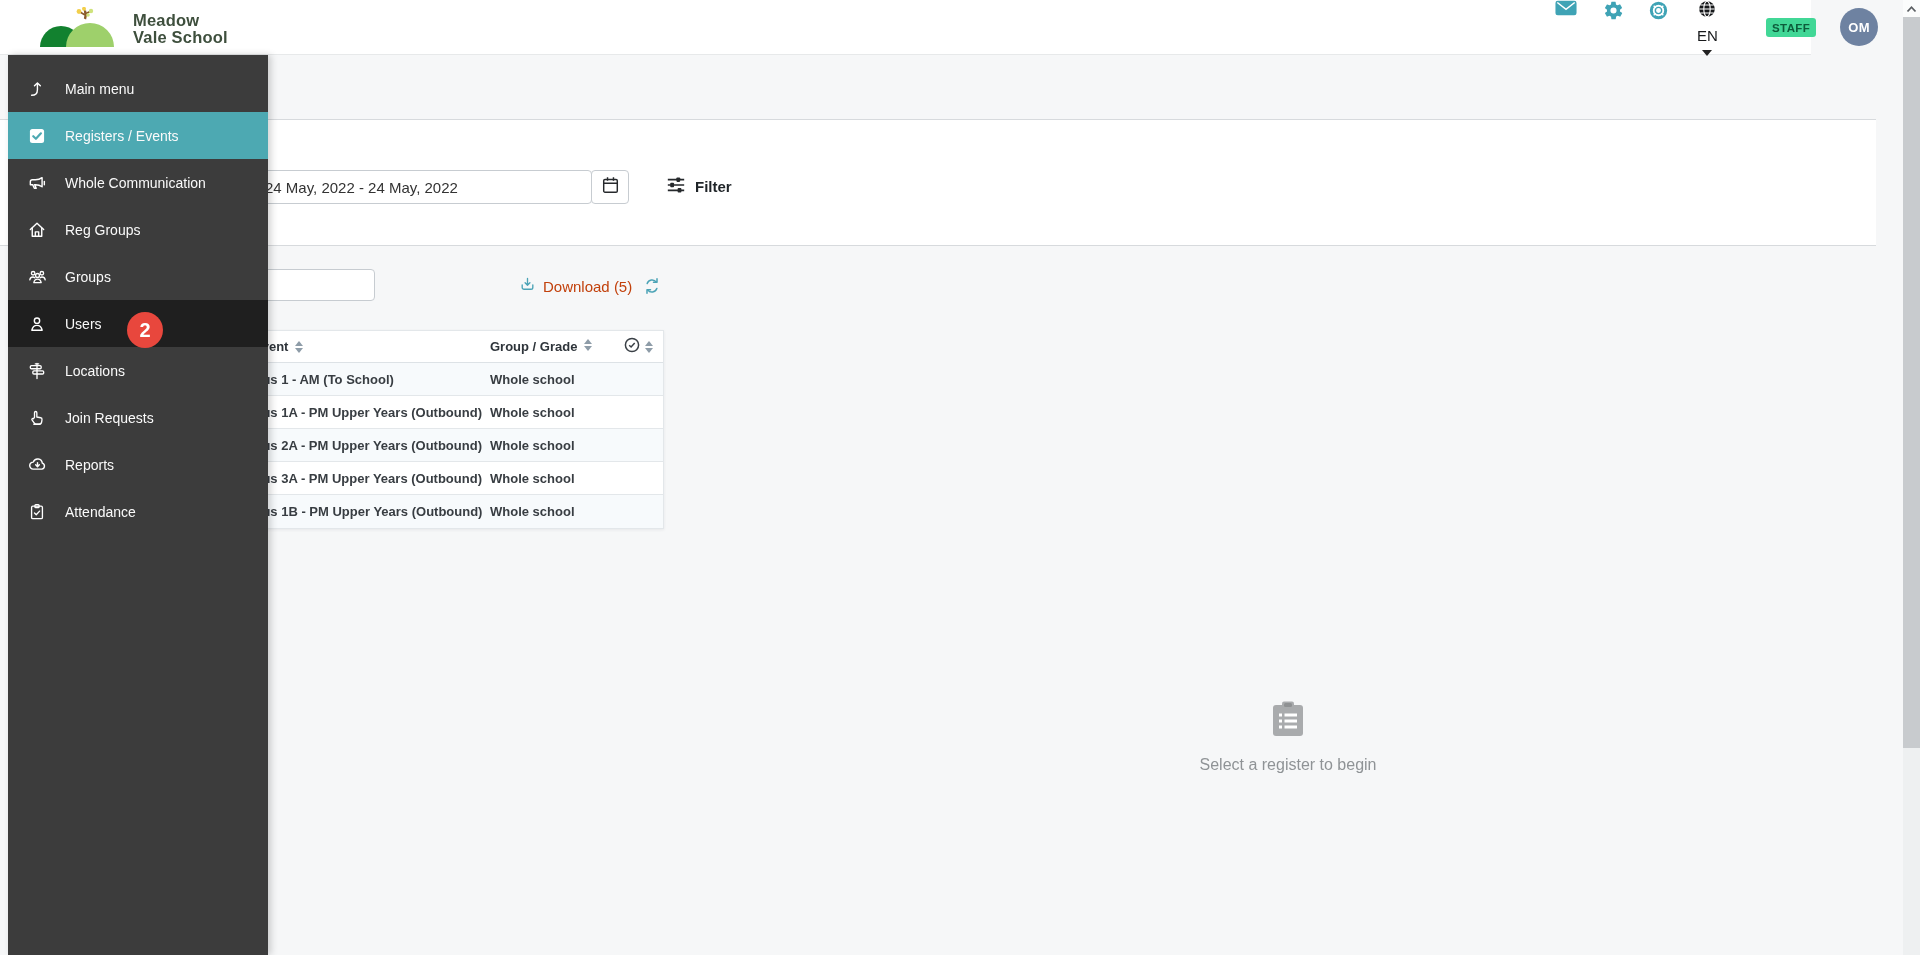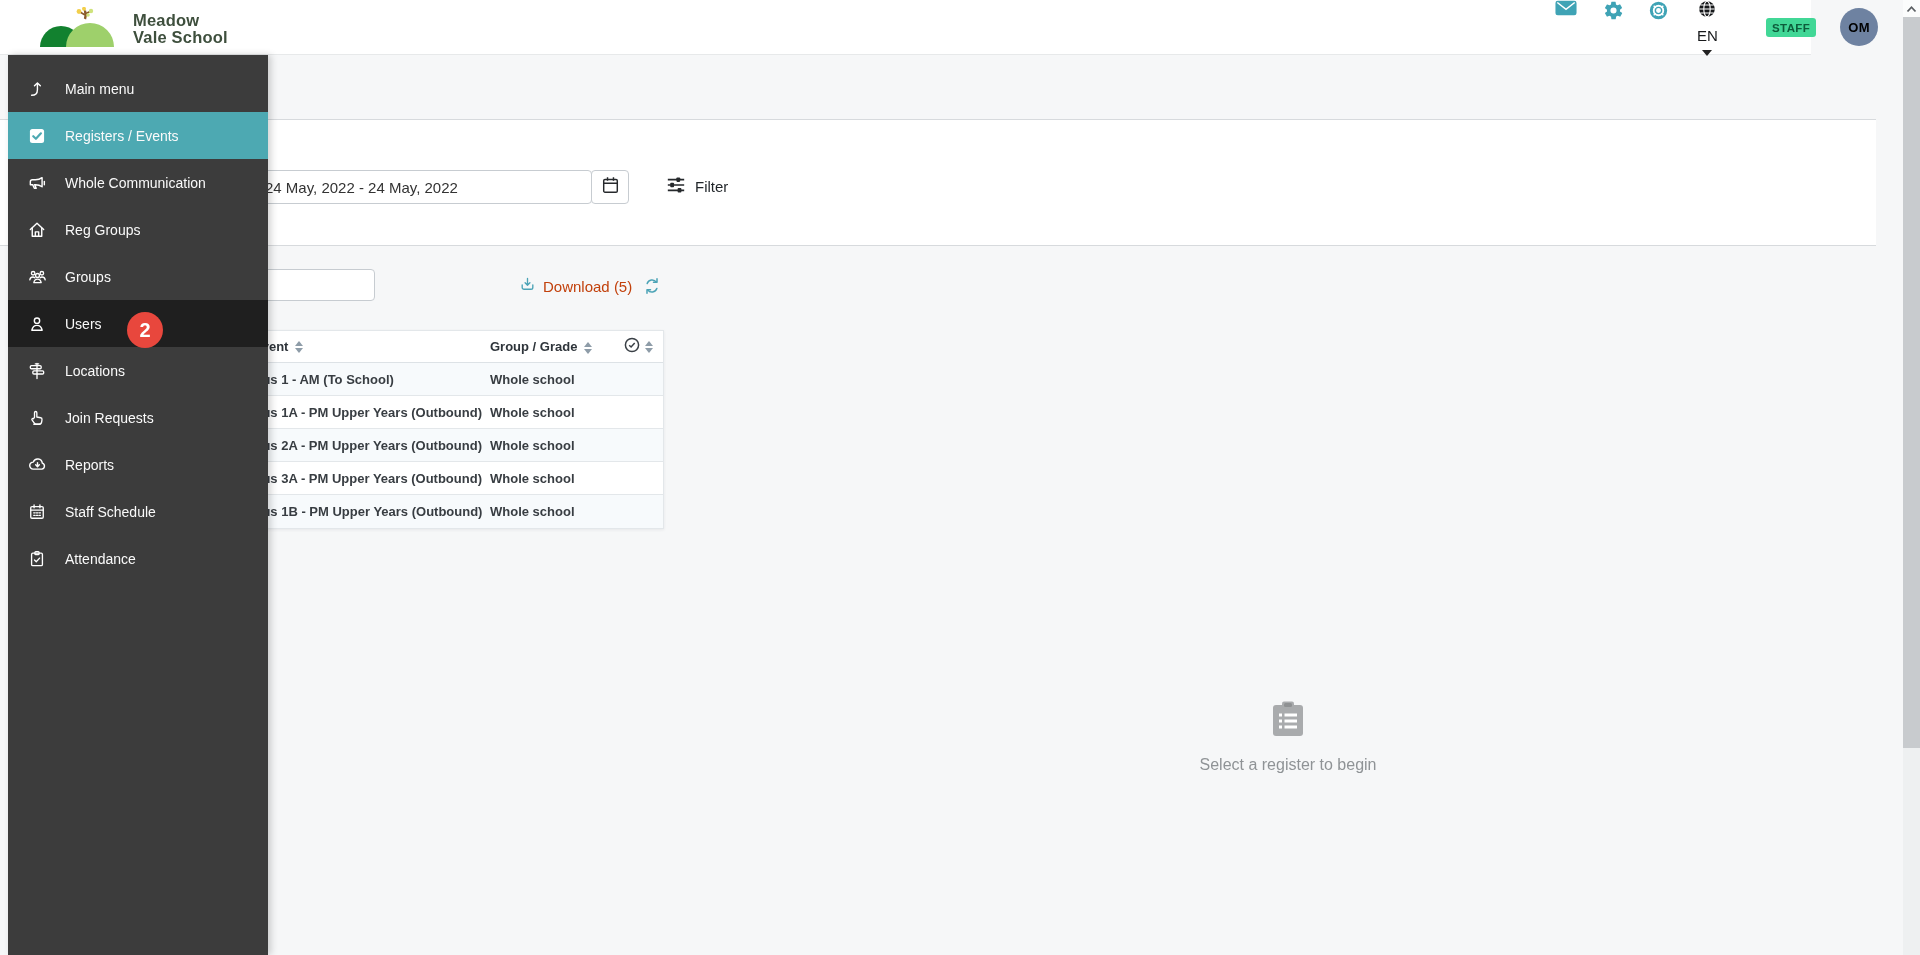--- a/index.html
+++ b/index.html
@@ -12,21 +12,21 @@
   .logo { position:absolute; left:40px; top:7px; display:flex; align-items:center; gap:9px; cursor:pointer; }
   .logo-text { color:#3e4f3d; font-weight:bold; font-size:16.5px; line-height:17px; letter-spacing:.2px; }
   .hicon { position:absolute; top:0; height:55px; display:flex; align-items:center; cursor:pointer;flex-direction:column; }
   .lang { display:flex; align-items:center; gap:6px; color:#17191b; font-size:15px; }
   .caret { width:0; height:0; border-left:5px solid transparent; border-right:5px solid transparent;
            border-top:6px solid #222; }
   .staff-badge { position:absolute; left:1766px; top:18px; height:19px; padding:0 6px; background:#41d796;
                  color:#0d5c3b; font-size:11.5px; font-weight:bold; letter-spacing:.4px; border-radius:3px;
                  display:flex; align-items:center; }
   .avatar { position:absolute; left:1840px; top:8px; width:38px; height:38px; border-radius:50%;
-            background:#6e82a1; color:#000000; font-size:13px; font-weight:bold; display:flex;
+            background:#6e82a1; color:#ffffff; font-size:13px; font-weight:bold; display:flex;
             align-items:center; justify-content:center; cursor:pointer; letter-spacing:.3px; }
 
   
   .sidebar { position:absolute; left:8px; top:55px; width:260px; height:900px; background:#3c3c3c;
              z-index:40; box-shadow:3px 0 7px rgba(0,0,0,.18); padding-top:10px; }
   .side-item { height:47px; display:flex; align-items:center; padding-left:18px; cursor:pointer; }
   .side-item .ic { width:22px; height:22px; display:flex; align-items:center; justify-content:center; }
   .side-item .lbl { margin-left:17px; color:#fafafa; font-size:14px; }
   .side-item.active { background:#4da9b2; }
   .side-item.dark { background:#1f1f1f; }
@@ -38,21 +38,21 @@
   .toolbar { position:absolute; left:0; top:119px; width:1876px; height:127px; background:#ffffff;
              border-top:1px solid #d7dadd; border-bottom:1px solid #d7dadd; z-index:5; }
   .date-input { position:absolute; left:252px; top:50px; width:340px; height:34px; border:1px solid #c7ccd1;
                 border-radius:4px; background:#fff; font-family:"Liberation Sans",sans-serif;
                 font-size:15px; color:#333; padding:0 12px; outline:none; }
   .date-addon { position:absolute; left:591px; top:50px; width:38px; height:34px; border:1px solid #c7ccd1;
                 border-radius:4px; background:#fff; display:flex; align-items:center; justify-content:center;
                 cursor:pointer; }
   .filter-btn { position:absolute; left:666px; top:56px; display:flex; align-items:center; gap:9px;
                 cursor:pointer; background:none; border:none; font-family:"Liberation Sans",sans-serif;
-                font-size:15px; color:#1f2428; }
+                font-size:15px; color:#1f2428;font-weight:bold; }
 
   
   .search-input { position:absolute; left:252px; top:269px; width:123px; height:32px; border:1px solid #c7ccd1;
                   border-radius:4px; background:#fff; z-index:6; font-size:14px; padding:0 10px;
                   font-family:"Liberation Sans",sans-serif; outline:none; }
   .download-link { position:absolute; left:519px; top:276px; display:flex; align-items:center; gap:7px;
                    color:#c2410c; font-size:15px; cursor:pointer; z-index:6; }
   .refresh-btn { position:absolute; left:642px; top:276px; width:20px; height:20px; cursor:pointer; z-index:6; }
 
   .table-card { position:absolute; left:236px; top:330px; width:428px; background:#fff;
@@ -193,21 +193,21 @@
 
   <div class="table-card">
     <div class="trow head">
       <div class="cell1">
         <span>Event</span>
         <span class="sort">
             <i class="up"></i>
             <i class="dn"></i>
           </span>
       </div>
-      <div class="cell2" style="display:flex;align-items:flex-end;gap:7px;">
+      <div class="cell2" style="display:flex;align-items:flex-start;gap:7px;">
         <span>Group / Grade</span>
         <span class="sort">
             <i class="up"></i>
             <i class="dn"></i>
           </span>
       </div>
       <div class="cell3">
         <span>
           <svg width="16" height="16" viewBox="0 0 16 16">
             <circle cx="8" cy="8" r="6.6" fill="none" stroke="#3a4046" stroke-width="1.5"></circle>
@@ -357,30 +357,20 @@
     <div class="side-item">
       <span class="ic">
         <svg width="21" height="21" viewBox="0 0 24 24" fill="none" stroke="#fff" stroke-width="1.6" stroke-linecap="round" stroke-linejoin="round">
           <path d="M7 17.3a4 4 0 0 1 .2-8 5.3 5.3 0 0 1 10.3 1.2 3.5 3.5 0 0 1-.6 6.8z"></path>
           <path d="M12 9.8v4.6M9.9 12.4 12 14.5l2.1-2.1"></path>
         </svg>
       </span>
       <span class="lbl">Reports</span>
     </div>
 
-    <div class="side-item">
-      <span class="ic">
-        <svg width="20" height="20" viewBox="0 0 24 24" fill="none" stroke="#fff" stroke-width="1.6" stroke-linecap="round" stroke-linejoin="round">
-          <rect x="4.5" y="5.5" width="15" height="14" rx="1.5"></rect>
-          <path d="M8.5 3.5v3.5M15.5 3.5v3.5M4.5 9.8h15"></path>
-          <path d="M8 13h1.8M11.2 13h1.8M14.4 13h1.8M8 16h1.8M11.2 16h1.8M14.4 16h1.8" stroke-width="1.4"></path>
-        </svg>
-      </span>
-      <span class="lbl">Staff Schedule</span>
-    </div>
 
     <div class="side-item">
       <span class="ic">
         <svg width="20" height="20" viewBox="0 0 24 24" fill="none" stroke="#fff" stroke-width="1.6" stroke-linecap="round" stroke-linejoin="round">
           <rect x="5.5" y="5" width="13" height="15" rx="1.5"></rect>
           <rect x="9.5" y="3.2" width="5" height="3.4" rx="1"></rect>
           <path d="M9 13.2l2.1 2.1 4-4.4"></path>
         </svg>
       </span>
       <span class="lbl">Attendance</span>

